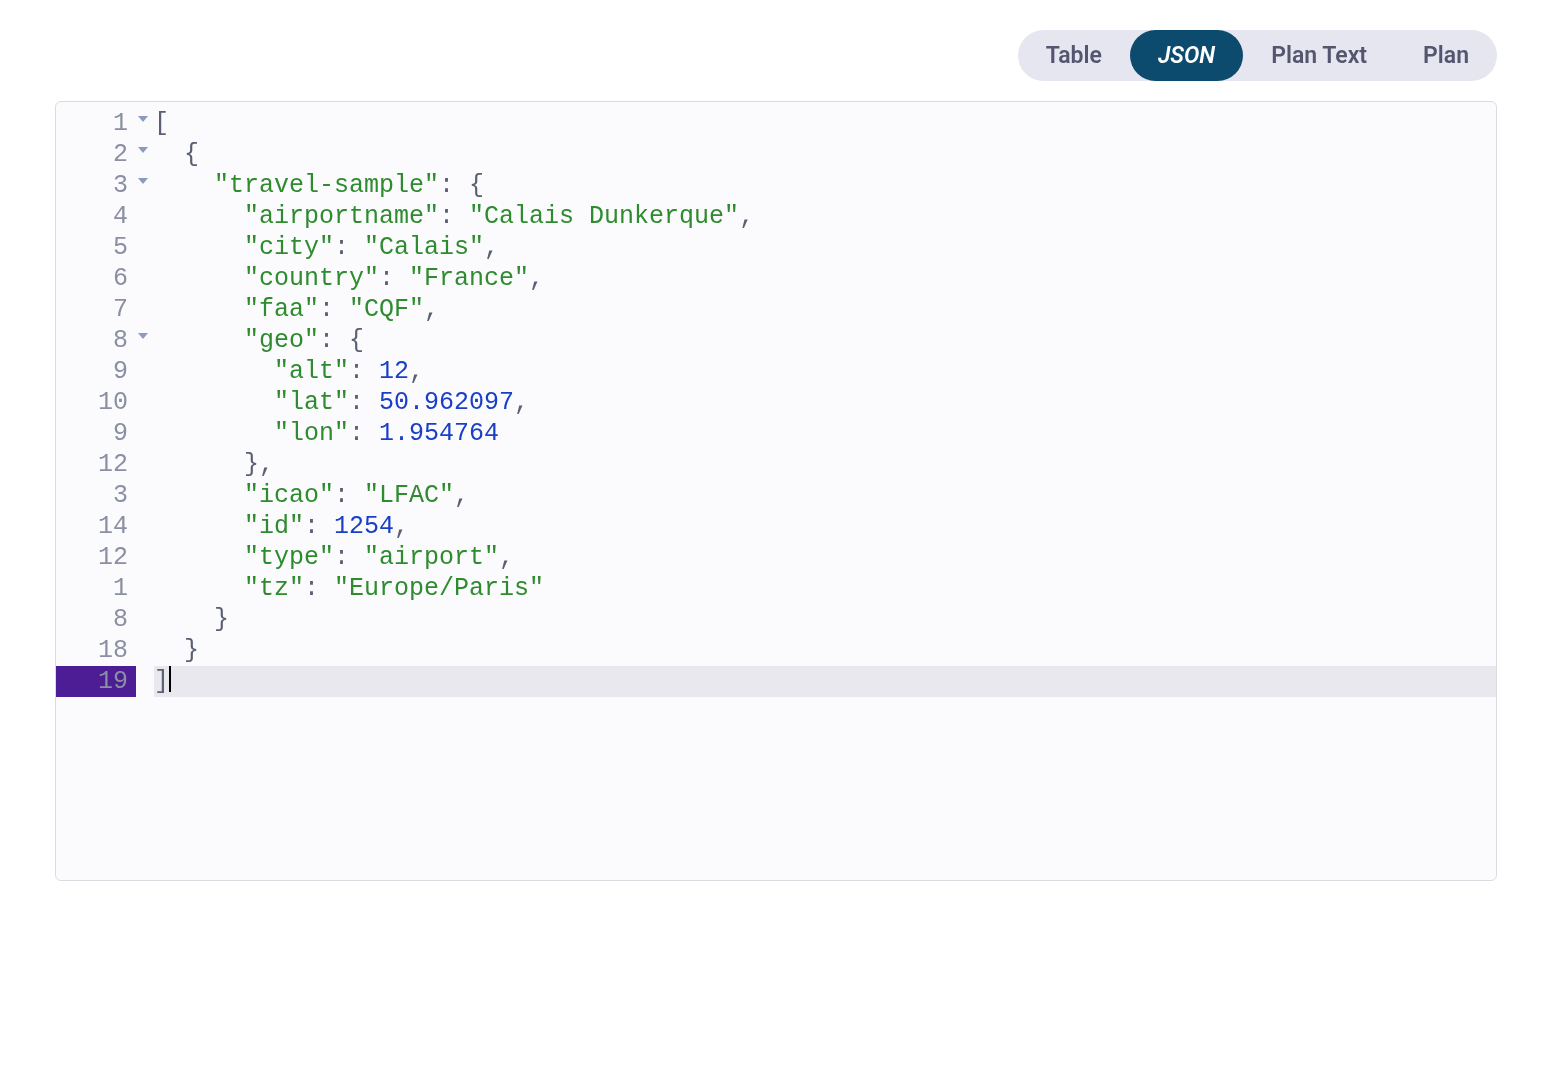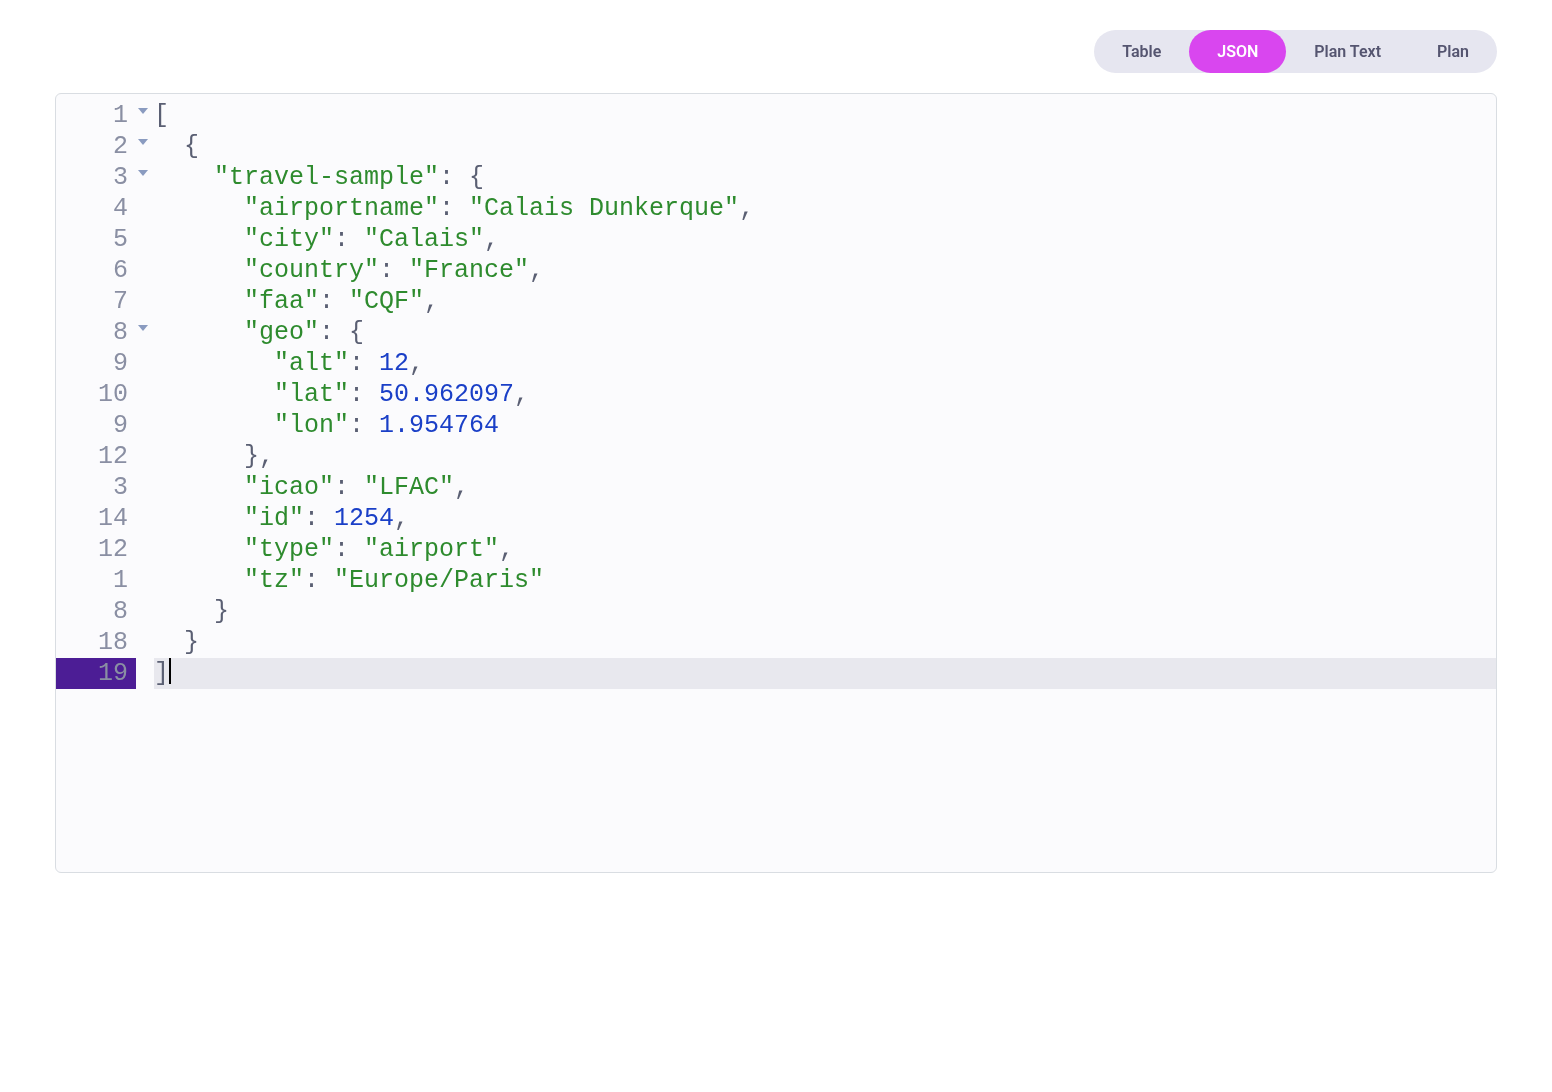--- a/index.html
+++ b/index.html
@@ -16,30 +16,31 @@
     margin-bottom: 20px;
   }
   .tab-group {
     display: inline-flex;
     background: #e6e6f0;
     border-radius: 28px;
     padding: 0;
   }
   .tab {
     padding: 12px 28px;
-    font-size: 16px;
+    font-size: 23px;
     font-weight: 600;
     color: #555570;
     border-radius: 28px;
     cursor: pointer;
     user-select: none;
   }
   .tab.active {
-    background: #d946ef;
+    background: #0c4a6e;
     color: #fff;
+    font-style: italic;
   }
   .editor {
     border: 1px solid #d9dde2;
     border-radius: 6px;
     background: #fbfbfd;
     font-family: "SFMono-Regular", Consolas, "Liberation Mono", Menlo, monospace;
     font-size: 25px;
     line-height: 31px;
     height: 780px;
     overflow: hidden;

